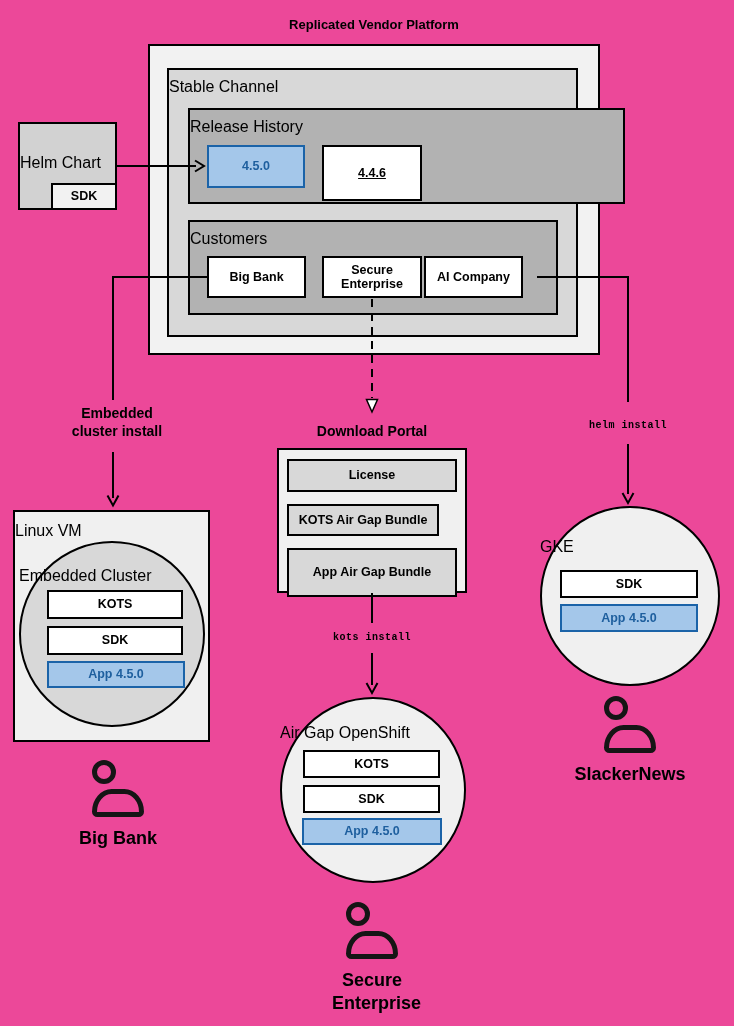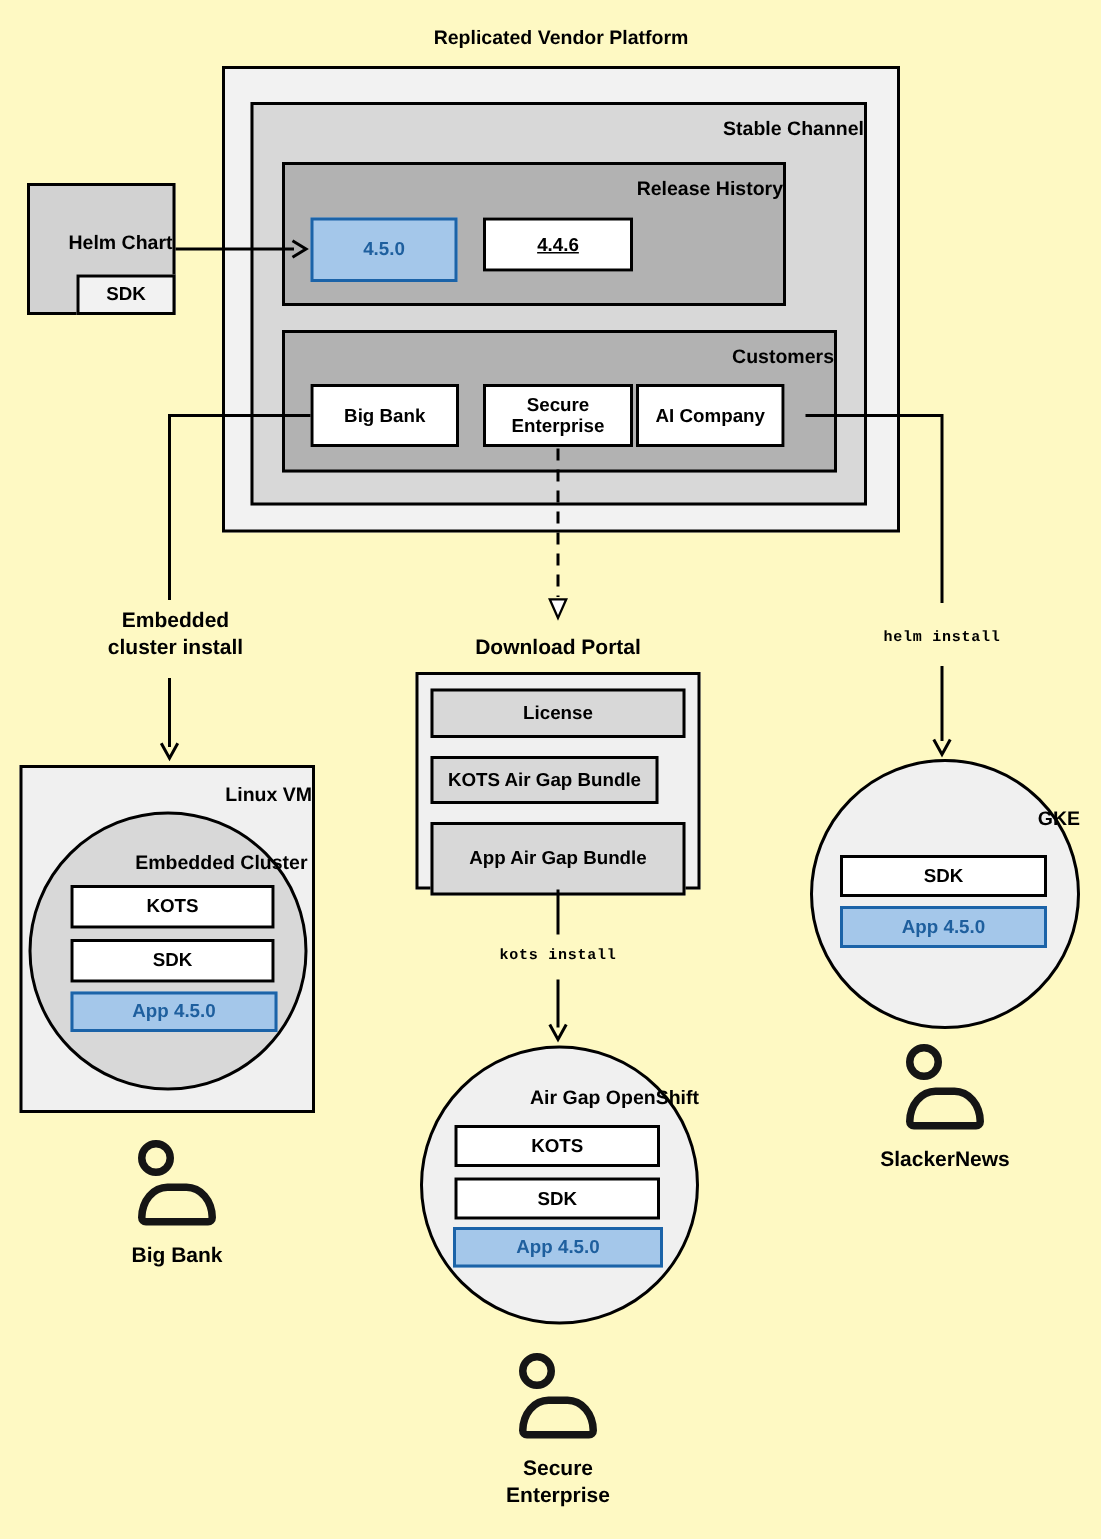--- a/index.html
+++ b/index.html
@@ -1,56 +1,56 @@
 <!DOCTYPE html>
 <html><head>
 <meta charset="utf-8">
 <style>
   html,body{margin:0;padding:0;background:#fff;}
-  .canvas{position:relative;width:734px;height:1026px;background:#fef9c3;
+  .canvas{position:relative;width:734px;height:1026px;background:#ec4899;
           font-family:"Liberation Sans",sans-serif;color:#000;overflow:hidden;}
   .abs{position:absolute;box-sizing:border-box;}
   .frame{border:2px solid #000;}
-  .sec-title{font-weight:bold;font-size:13px;text-align:right;}
+  .sec-title{font-weight:normal;font-size:16px;text-align:left;}
   .pad-title{padding-top:8px;}
   .node{position:absolute;box-sizing:border-box;border:2px solid #000;background:#fff;
         display:flex;align-items:center;justify-content:center;text-align:center;
         font-weight:bold;font-size:12.5px;line-height:1.15;}
   .blue{background:#a4c7ea;border-color:#1b63a8;color:#1e5f9e;}
   .gray-row{background:#d8d8d8;}
   .circle{border-radius:50%;}
   .edge-label{position:absolute;text-align:center;font-weight:bold;font-size:14px;line-height:1.3;}
   .mono{font-family:"Liberation Mono",monospace;font-weight:bold;font-size:10px;letter-spacing:.5px;}
   .diagram-title{position:absolute;text-align:center;font-weight:bold;font-size:13px;}
   svg.connectors{position:absolute;left:0;top:0;pointer-events:none;}
   .person{position:absolute;display:flex;flex-direction:column;align-items:center;}
   .p-head{width:24px;height:24px;border:5px solid #151515;border-radius:50%;box-sizing:border-box;}
   .p-body{width:52px;height:28px;border:5px solid #151515;box-sizing:border-box;margin-top:5px;
           border-top-left-radius:26px 30px;border-top-right-radius:26px 30px;
           border-bottom-left-radius:7px;border-bottom-right-radius:7px;}
-  .p-label{margin-top:10px;font-weight:bold;font-size:14px;text-align:center;line-height:1.3;}
+  .p-label{margin-top:10px;font-weight:bold;font-size:18px;text-align:center;line-height:1.3;}
 </style>
 </head>
 <body>
 
 <div class="canvas">
 
   <div class="diagram-title" style="left:148px;top:17px;width:452px;">Replicated Vendor Platform</div>
 
   <div class="abs frame" style="left:148px;top:44px;width:452px;height:311px;background:#f2f2f2;"></div>
 
   <div class="abs frame" style="left:167px;top:68px;width:411px;height:269px;background:#d8d8d8;">
     <div class="sec-title pad-title">Stable Channel</div>
   </div>
 
-  <div class="abs frame" style="left:188px;top:108px;width:336px;height:96px;background:#b2b2b2;">
+  <div class="abs frame" style="left:188px;top:108px;width:437px;height:96px;background:#b2b2b2;">
     <div class="sec-title pad-title">Release History</div>
   </div>
   <div class="node blue" style="left:207px;top:145px;width:98px;height:43px;">4.5.0</div>
-  <div class="node" style="left:322px;top:145px;width:100px;height:36px;text-decoration:underline;">4.4.6</div>
+  <div class="node" style="left:322px;top:145px;width:100px;height:56px;text-decoration:underline;">4.4.6</div>
 
   <div class="abs frame" style="left:188px;top:220px;width:370px;height:95px;background:#b2b2b2;">
     <div class="sec-title pad-title">Customers</div>
   </div>
   <div class="node" style="left:207px;top:256px;width:99px;height:42px;">Big Bank</div>
   <div class="node" style="left:322px;top:256px;width:100px;height:42px;padding:0 8px;">Secure Enterprise</div>
   <div class="node" style="left:424px;top:256px;width:99px;height:42px;">AI Company</div>
 
   <div class="abs frame" style="left:18px;top:122px;width:99px;height:88px;background:#d2d2d2;">
     <div class="sec-title" style="padding-top:30px;">Helm Chart</div>

